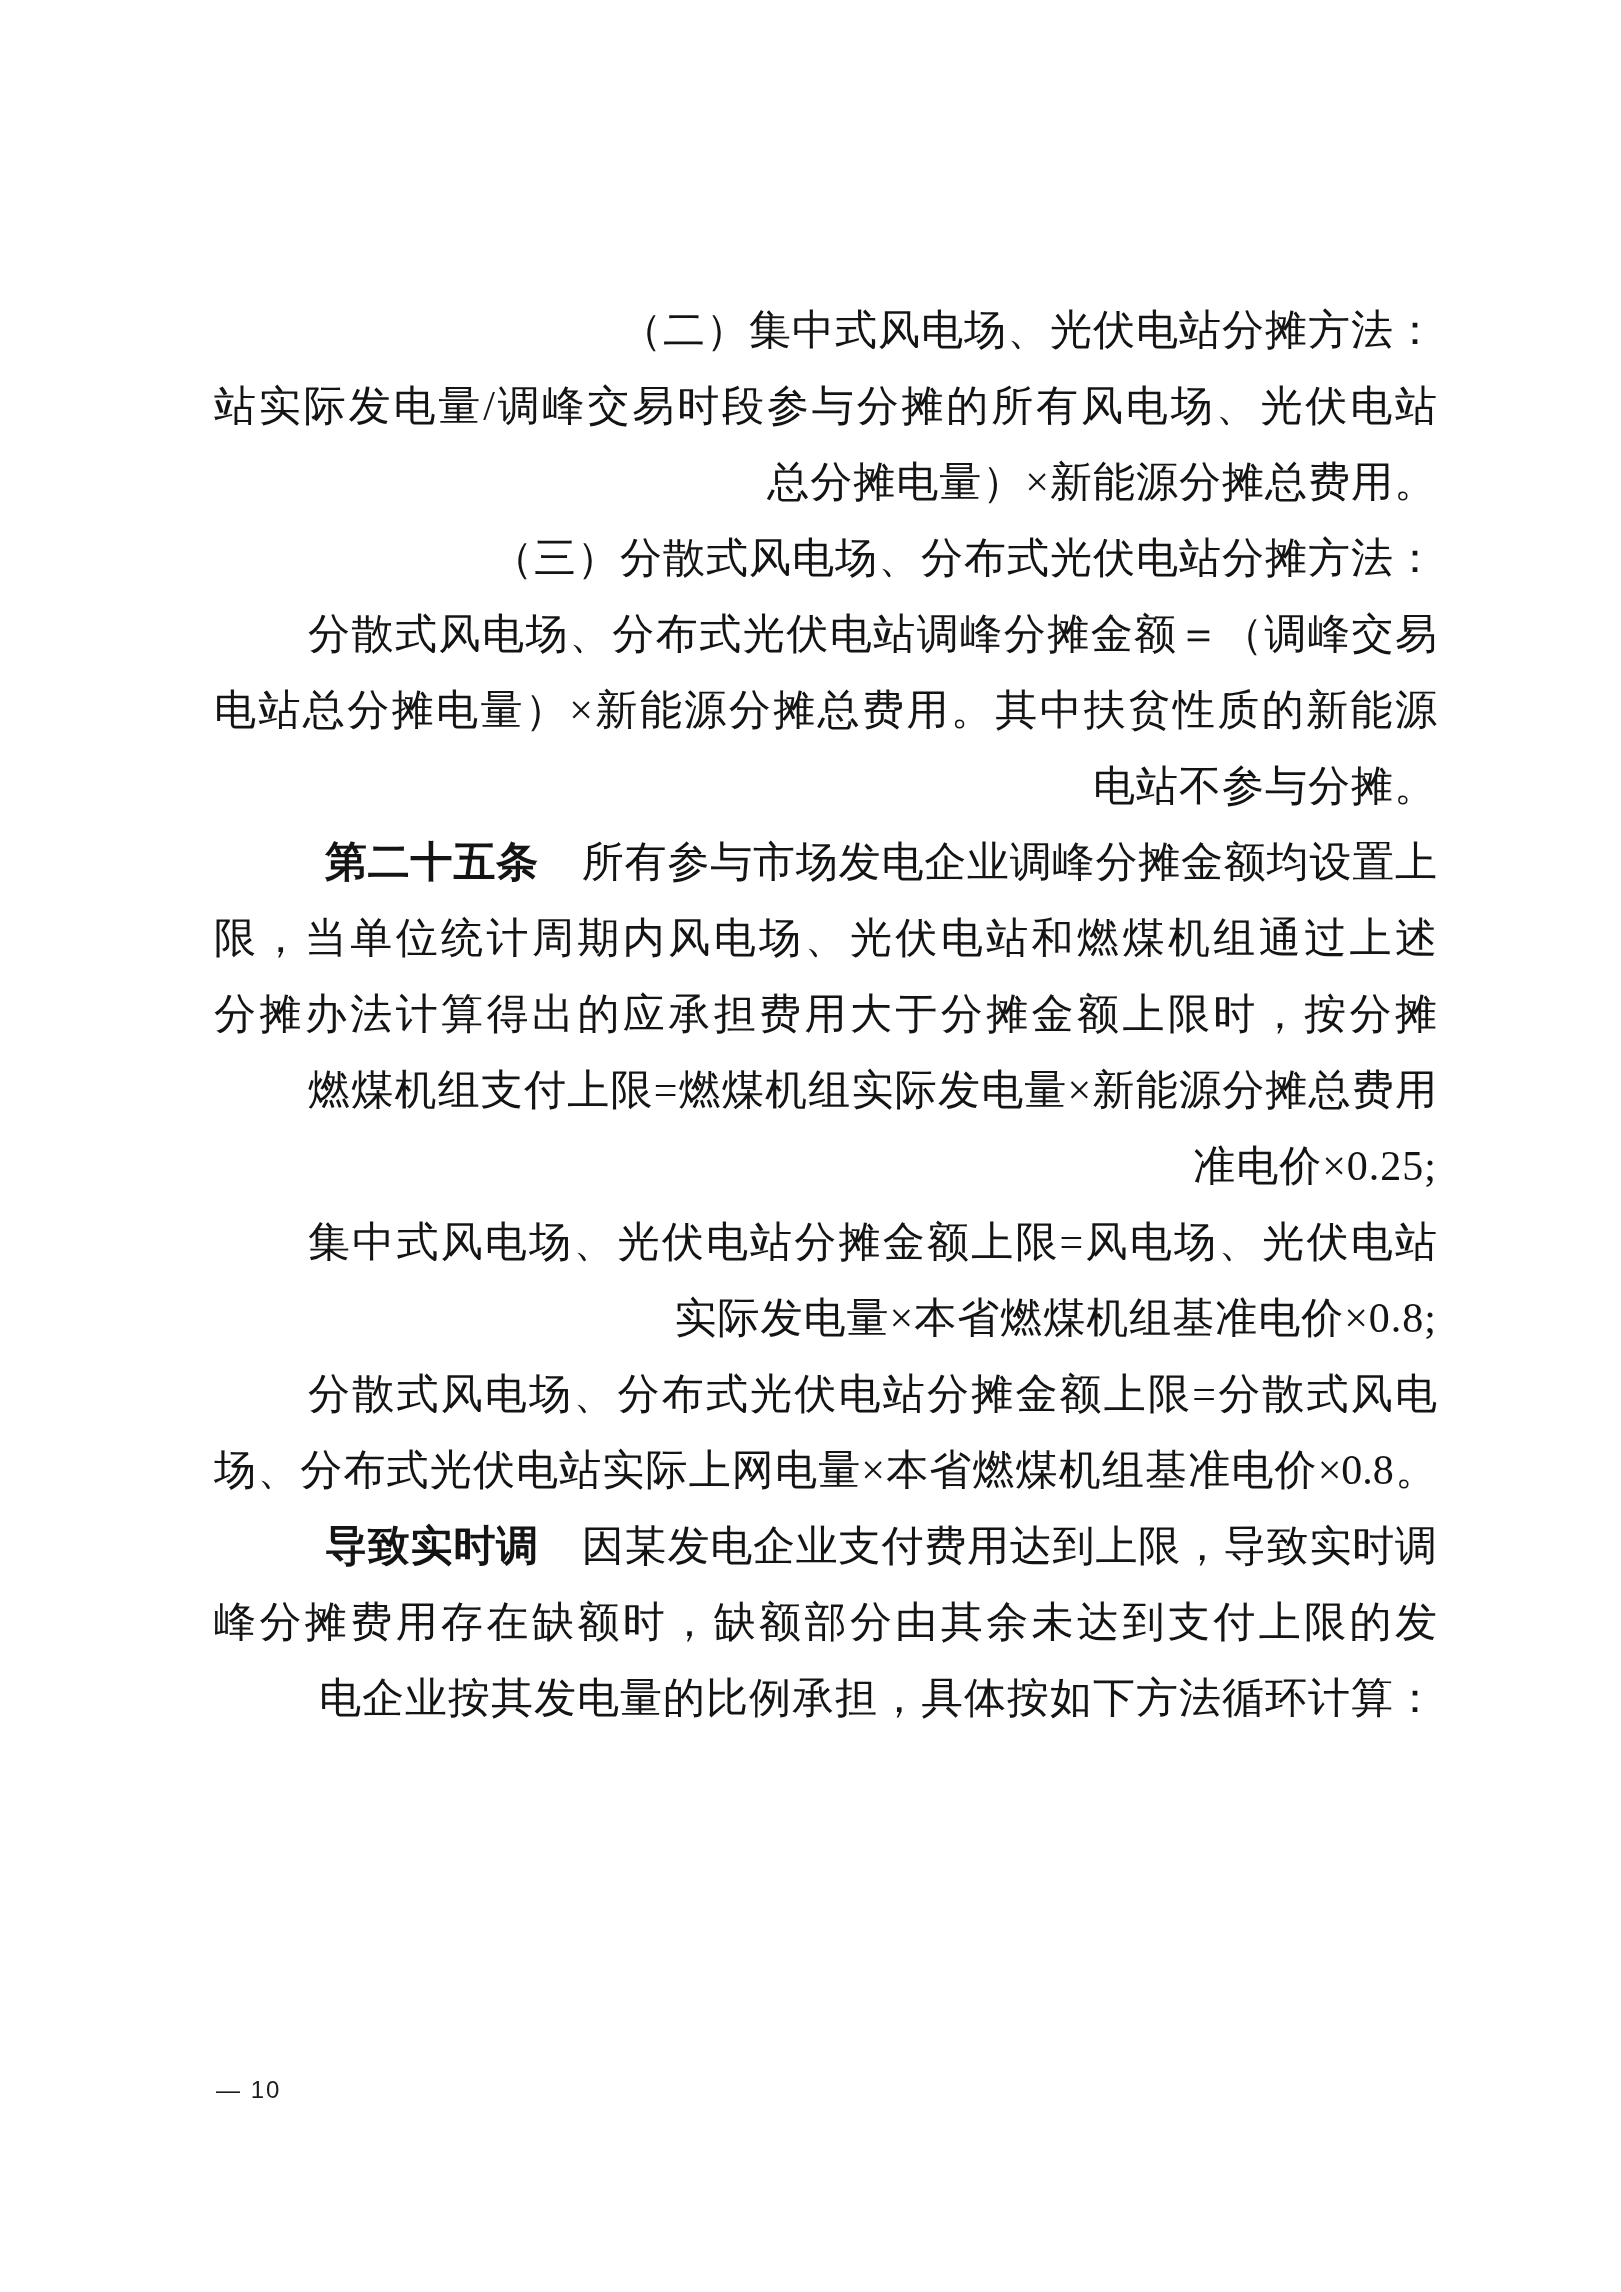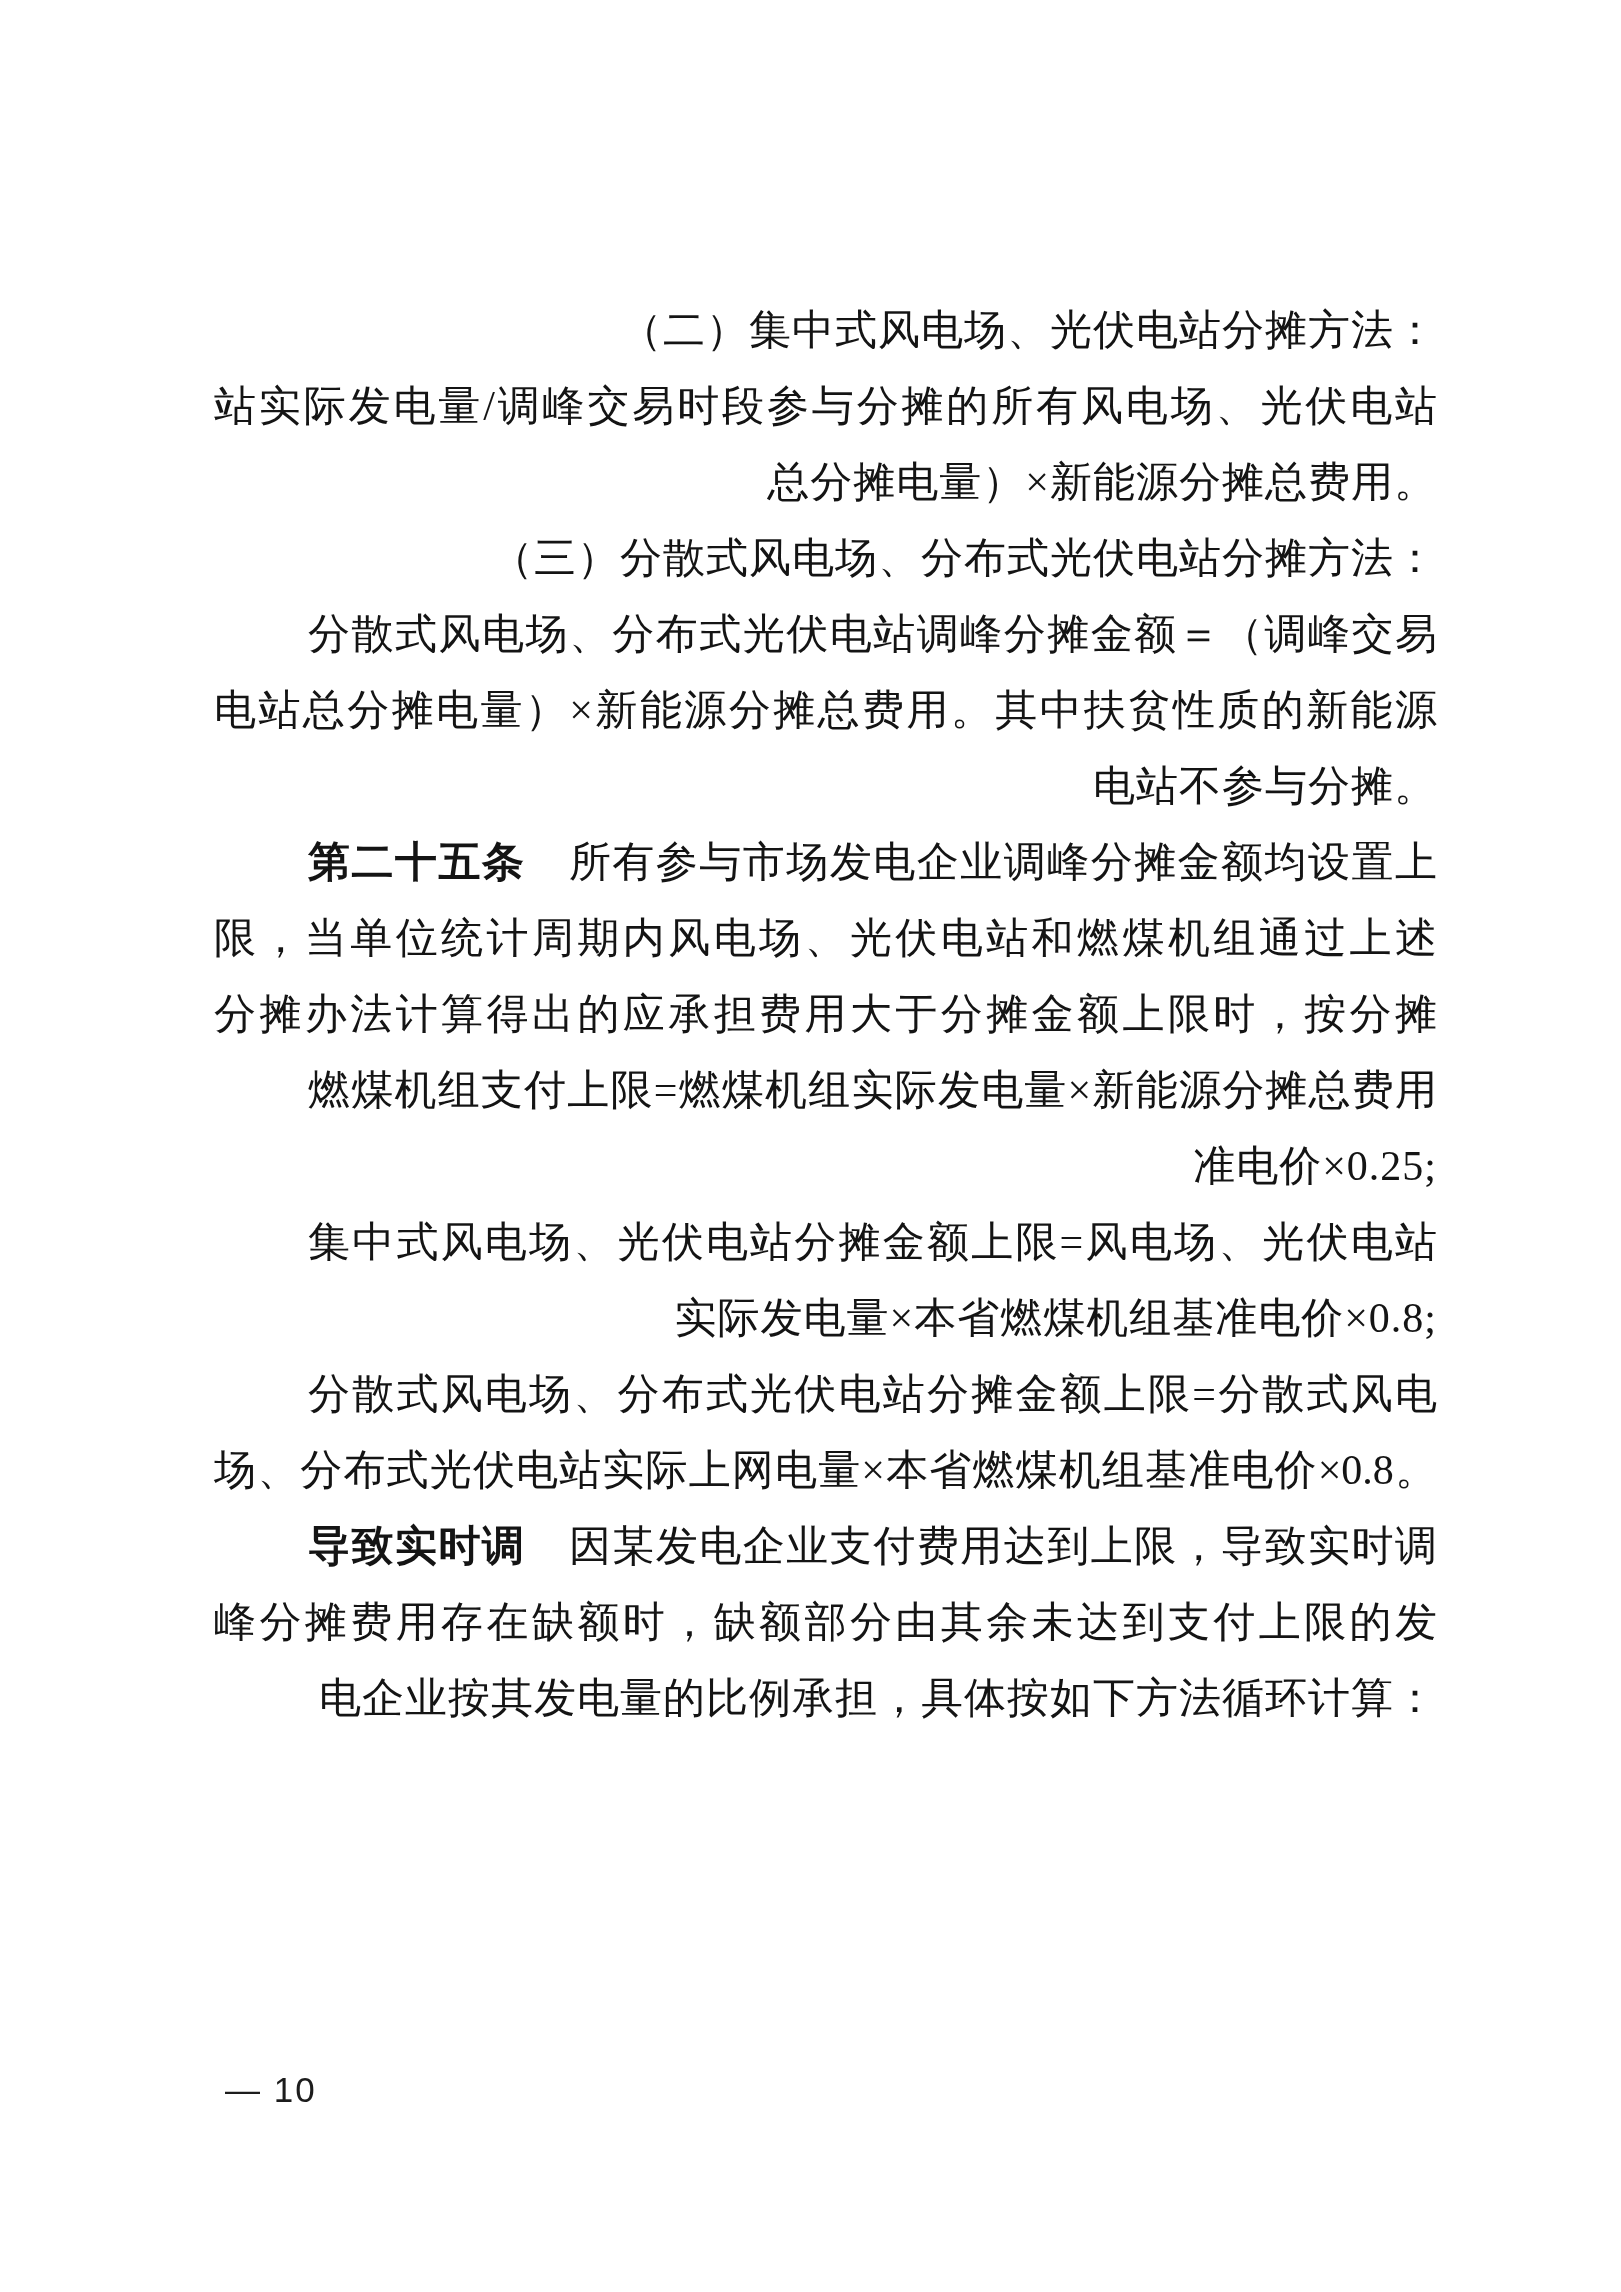--- a/index.html
+++ b/index.html
@@ -42,32 +42,32 @@
     letter-spacing: 0;
     text-align: justify;
     text-align-last: justify;
   }
   .line.indent {
     text-indent: 94px;
   }
   .hei {
     font-weight: 700;
     font-family: Liberation Sans, sans-serif;
+    margin-left: 17px;
   }
   .page-num {
     position: absolute;
     left: 216px;
     top: 2070px;
     height: 39px;
     line-height: 39px;
-    font-size: 35px;
+    font-size: 24px;
     letter-spacing: 2px;
     color: #1c1c1c;
     font-family: "Liberation Sans", sans-serif;
-    margin-left: 9px;
   }
 </style>
 </head>
 <body>
 
 <div class="page" style="background: rgb(255, 255, 255);">
   <div class="text-block" style="color: rgb(20, 20, 20);">
       <div class="line indent">（二）集中式风电场、光伏电站分摊方法：</div>
       <div class="line fill">站实际发电量/调峰交易时段参与分摊的所有风电场、光伏电站</div>
       <div class="line">总分摊电量）×新能源分摊总费用。</div>

